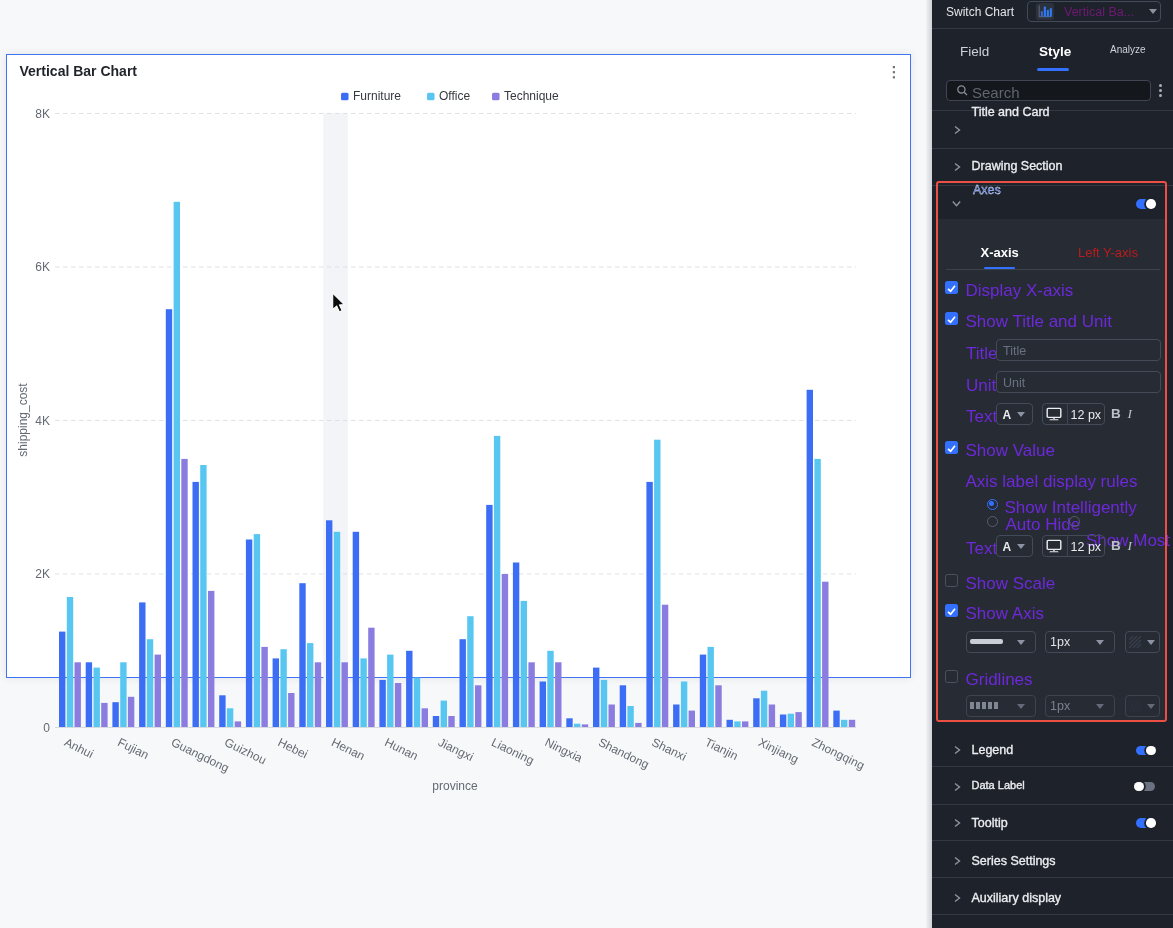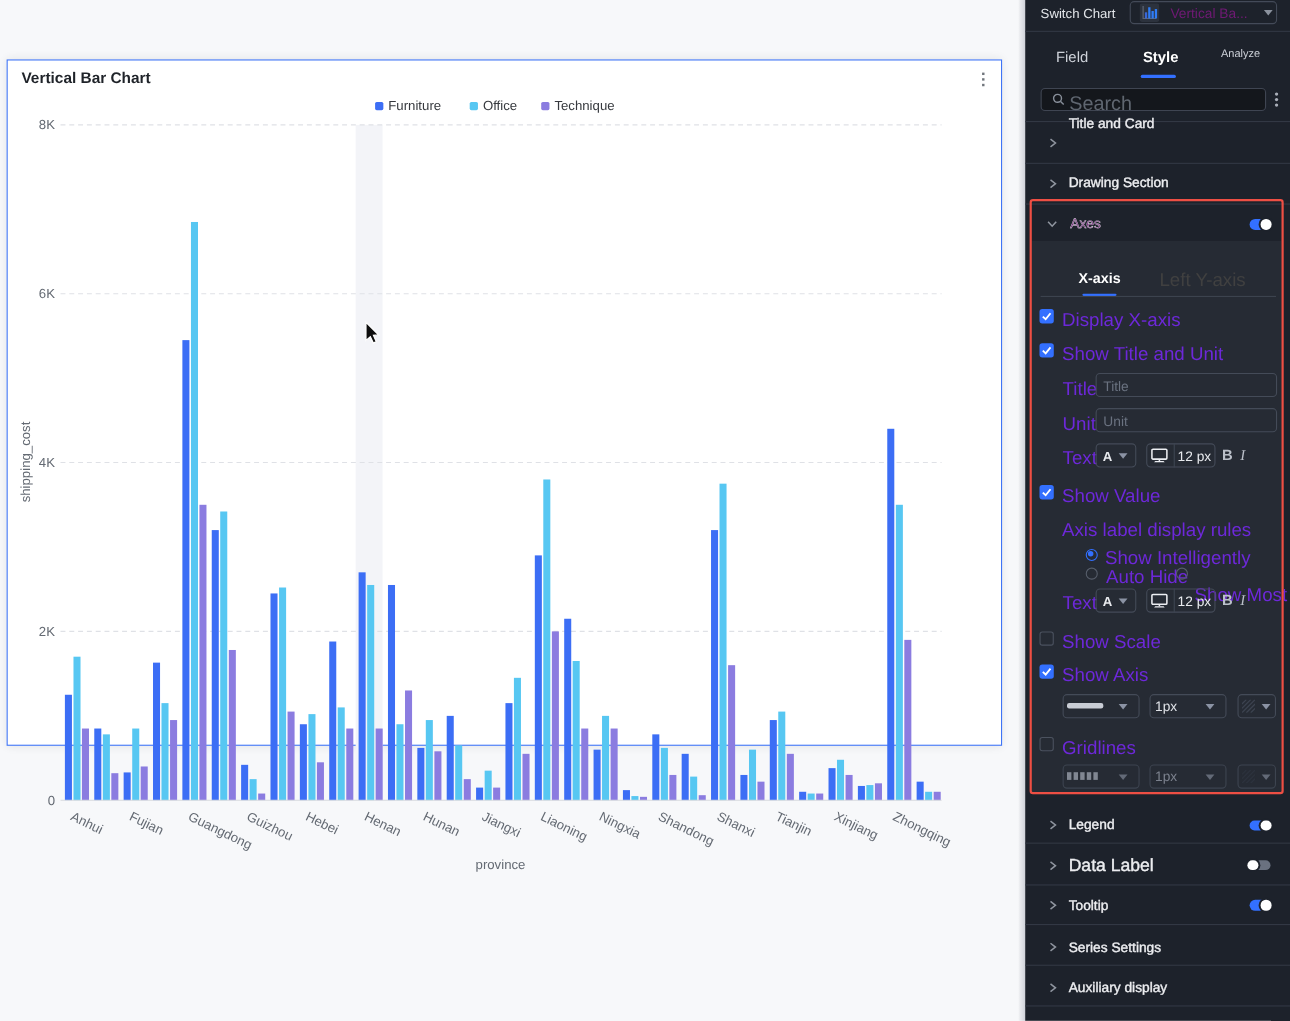--- a/index.html
+++ b/index.html
@@ -172,48 +172,48 @@
 <div class="abs" style="left:960px;top:44px;font-size:13.5px;color:#ced2d9">Field</div>
 <div class="abs" style="left:1039px;top:44px;font-size:13.5px;font-weight:700;color:#fff">Style</div>
 <div class="abs" style="left:1110px;top:44px;font-size:10px;color:#ced2d9">Analyze</div>
 <div class="abs" style="left:1037px;top:67.5px;width:32px;height:3px;border-radius:1.5px;background:#3370ff"></div>
 
 <div class="abs" style="left:946px;top:80px;width:205px;height:21px;border:1px solid #3f4552;border-radius:4px;background:#14171c;box-sizing:border-box"></div>
 <svg class="abs" style="left:956px;top:84px" width="13" height="13" viewBox="0 0 13 13">
   <circle cx="5.4" cy="5.4" r="3.6" fill="none" stroke="#878e99" stroke-width="1.3"></circle>
   <line x1="8.2" y1="8.2" x2="11" y2="11" stroke="#878e99" stroke-width="1.3"></line>
 </svg>
-<div class="abs" style="left:972px;top:84px;font-size:18px;color:#5f6670">Search</div>
+<div class="abs" style="left:972px;top:84px;font-size:15px;color:#5f6670">Search</div>
 <div class="abs" style="left:1159px;top:84px;width:3px;height:3px;border-radius:50%;background:#a9aeb8"></div>
 <div class="abs" style="left:1159px;top:89px;width:3px;height:3px;border-radius:50%;background:#a9aeb8"></div>
 <div class="abs" style="left:1159px;top:94px;width:3px;height:3px;border-radius:50%;background:#a9aeb8"></div>
 <div class="abs" style="left:932px;top:110px;width:241px;height:1px;background:#323844"></div>
 
 <svg style="position:absolute;left:952px;top:124.5px" width="10" height="10" viewBox="0 0 10 10">
     <polyline points="3,1.5 7.5,5 3,8.5" fill="none" stroke="#8f959f" stroke-width="1.4"></polyline>
   </svg>
 <div class="abs" style="left:971.5px;top:105px;font-size:12.5px;color:#ecedf0;-webkit-text-stroke:0.35px #ecedf0">Title and Card</div>
 <div class="abs" style="left:932px;top:147.5px;width:241px;height:1px;background:#323844"></div>
 <svg style="position:absolute;left:952px;top:161.5px" width="10" height="10" viewBox="0 0 10 10">
     <polyline points="3,1.5 7.5,5 3,8.5" fill="none" stroke="#8f959f" stroke-width="1.4"></polyline>
   </svg>
 <div class="abs" style="left:971.5px;top:159px;font-size:12.5px;color:#ecedf0;-webkit-text-stroke:0.35px #ecedf0">Drawing Section</div>
 <div class="abs" style="left:932px;top:184.5px;width:241px;height:1px;background:#323844"></div>
 
 <div class="abs" style="left:938px;top:218.5px;width:227px;height:503.3px;background:#262b34"></div>
 <svg style="position:absolute;left:951px;top:197.5px" width="11" height="11" viewBox="0 0 11 11">
     <polyline points="1.8,3.5 5.5,7.6 9.2,3.5" fill="none" stroke="#8f959f" stroke-width="1.4"></polyline>
   </svg>
-<div class="abs" style="left:973px;top:196px;font-size:12.5px;color:#701a75;-webkit-text-stroke:0.35px #ecedf0">Axes</div>
+<div class="abs" style="left:973px;top:183px;font-size:12.5px;color:#1d4ed8;-webkit-text-stroke:0.35px #ecedf0">Axes</div>
 <div style="position:absolute;left:1135.5px;top:199px;width:19px;height:9.6px;border-radius:5px;background:#3370ff">
     <div style="position:absolute;right:-1.2px;top:0px;width:9.6px;height:9.6px;border-radius:50%;background:#fff;box-shadow:0 0 0 1.8px #1d222b;"></div>
   </div>
 
 <div class="abs" style="left:980.5px;top:245px;font-size:13px;font-weight:700;color:#fff">X-axis</div>
-<div class="abs" style="left:1054px;top:245px;font-size:17px;color:#404040">Left Y-axis</div>
+<div class="abs" style="left:1078px;top:245px;font-size:13px;color:#b91c1c">Left Y-axis</div>
 <div class="abs" style="left:984px;top:266.5px;width:30.5px;height:2.5px;border-radius:1px;background:#3370ff"></div>
 <div class="abs" style="left:946px;top:268.5px;width:214px;height:1px;background:#3c434e"></div>
 
 <div style="position:absolute;left:945px;top:280.5px;width:13px;height:13px;border-radius:2.5px;background:#3370ff"><svg width="13" height="13" viewBox="0 0 13 13">
       <polyline points="3,6.8 5.6,9.2 10,3.8" fill="none" stroke="#fff" stroke-width="1.7"></polyline>
     </svg></div>
 <div class="lbl" style="left:965.5px;top:280.5px">Display X-axis</div>
 
 <div style="position:absolute;left:945px;top:312px;width:13px;height:13px;border-radius:2.5px;background:#3370ff"><svg width="13" height="13" viewBox="0 0 13 13">
       <polyline points="3,6.8 5.6,9.2 10,3.8" fill="none" stroke="#fff" stroke-width="1.7"></polyline>
@@ -326,21 +326,21 @@
     <polyline points="3,1.5 7.5,5 3,8.5" fill="none" stroke="#8f959f" stroke-width="1.4"></polyline>
   </svg>
 <div style="position:absolute;left:971.5px;top:742.8px;font-size:12.5px;color:#ecedf0;-webkit-text-stroke:0.35px #ecedf0">Legend</div>
 <div style="position:absolute;left:1135.5px;top:745.5px;width:19px;height:9.6px;border-radius:5px;background:#3370ff">
     <div style="position:absolute;right:-1.2px;top:0px;width:9.6px;height:9.6px;border-radius:50%;background:#fff;box-shadow:0 0 0 1.8px #1d222b;"></div>
   </div>
 <div style="position:absolute;left:932px;top:804.0px;width:241px;height:1px;background:#323844"></div>
 <svg style="position:absolute;left:952px;top:781.5px" width="10" height="10" viewBox="0 0 10 10">
     <polyline points="3,1.5 7.5,5 3,8.5" fill="none" stroke="#8f959f" stroke-width="1.4"></polyline>
   </svg>
-<div style="position:absolute;left:971.5px;top:779.0px;font-size:16px;color:#ecedf0;-webkit-text-stroke:0.35px #ecedf0">Data Label</div>
+<div style="position:absolute;left:971.5px;top:779.0px;font-size:11px;color:#ecedf0;-webkit-text-stroke:0.35px #ecedf0">Data Label</div>
 <div style="position:absolute;left:1135.5px;top:781.7px;width:19px;height:9.6px;border-radius:5px;background:#6a7180">
     <div style="position:absolute;left:-1.2px;top:0px;width:9.6px;height:9.6px;border-radius:50%;background:#fff;box-shadow:0 0 0 1.8px #1d222b;"></div>
   </div>
 <div style="position:absolute;left:932px;top:840.4px;width:241px;height:1px;background:#323844"></div>
 <svg style="position:absolute;left:952px;top:818.2px" width="10" height="10" viewBox="0 0 10 10">
     <polyline points="3,1.5 7.5,5 3,8.5" fill="none" stroke="#8f959f" stroke-width="1.4"></polyline>
   </svg>
 <div style="position:absolute;left:971.5px;top:815.7px;font-size:12.5px;color:#ecedf0;-webkit-text-stroke:0.35px #ecedf0">Tooltip</div>
 <div style="position:absolute;left:1135.5px;top:818.4000000000001px;width:19px;height:9.6px;border-radius:5px;background:#3370ff">
     <div style="position:absolute;right:-1.2px;top:0px;width:9.6px;height:9.6px;border-radius:50%;background:#fff;box-shadow:0 0 0 1.8px #1d222b;"></div>

